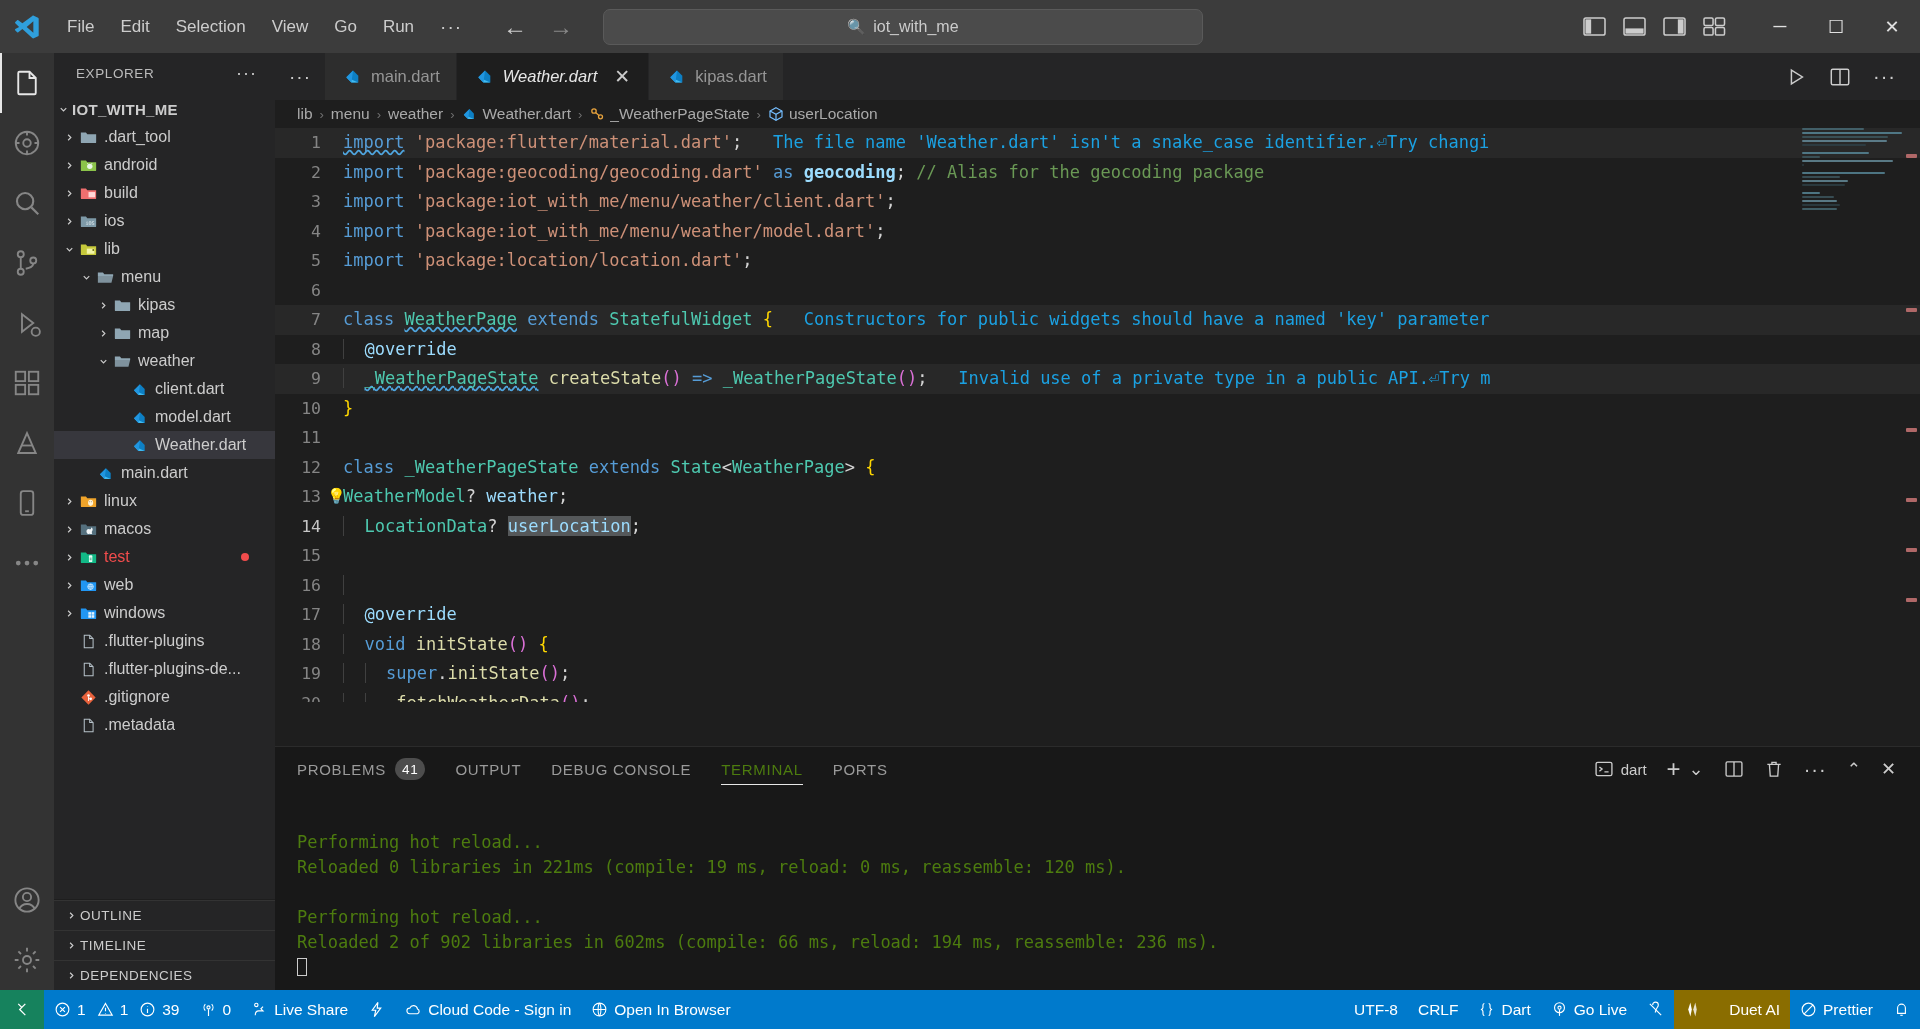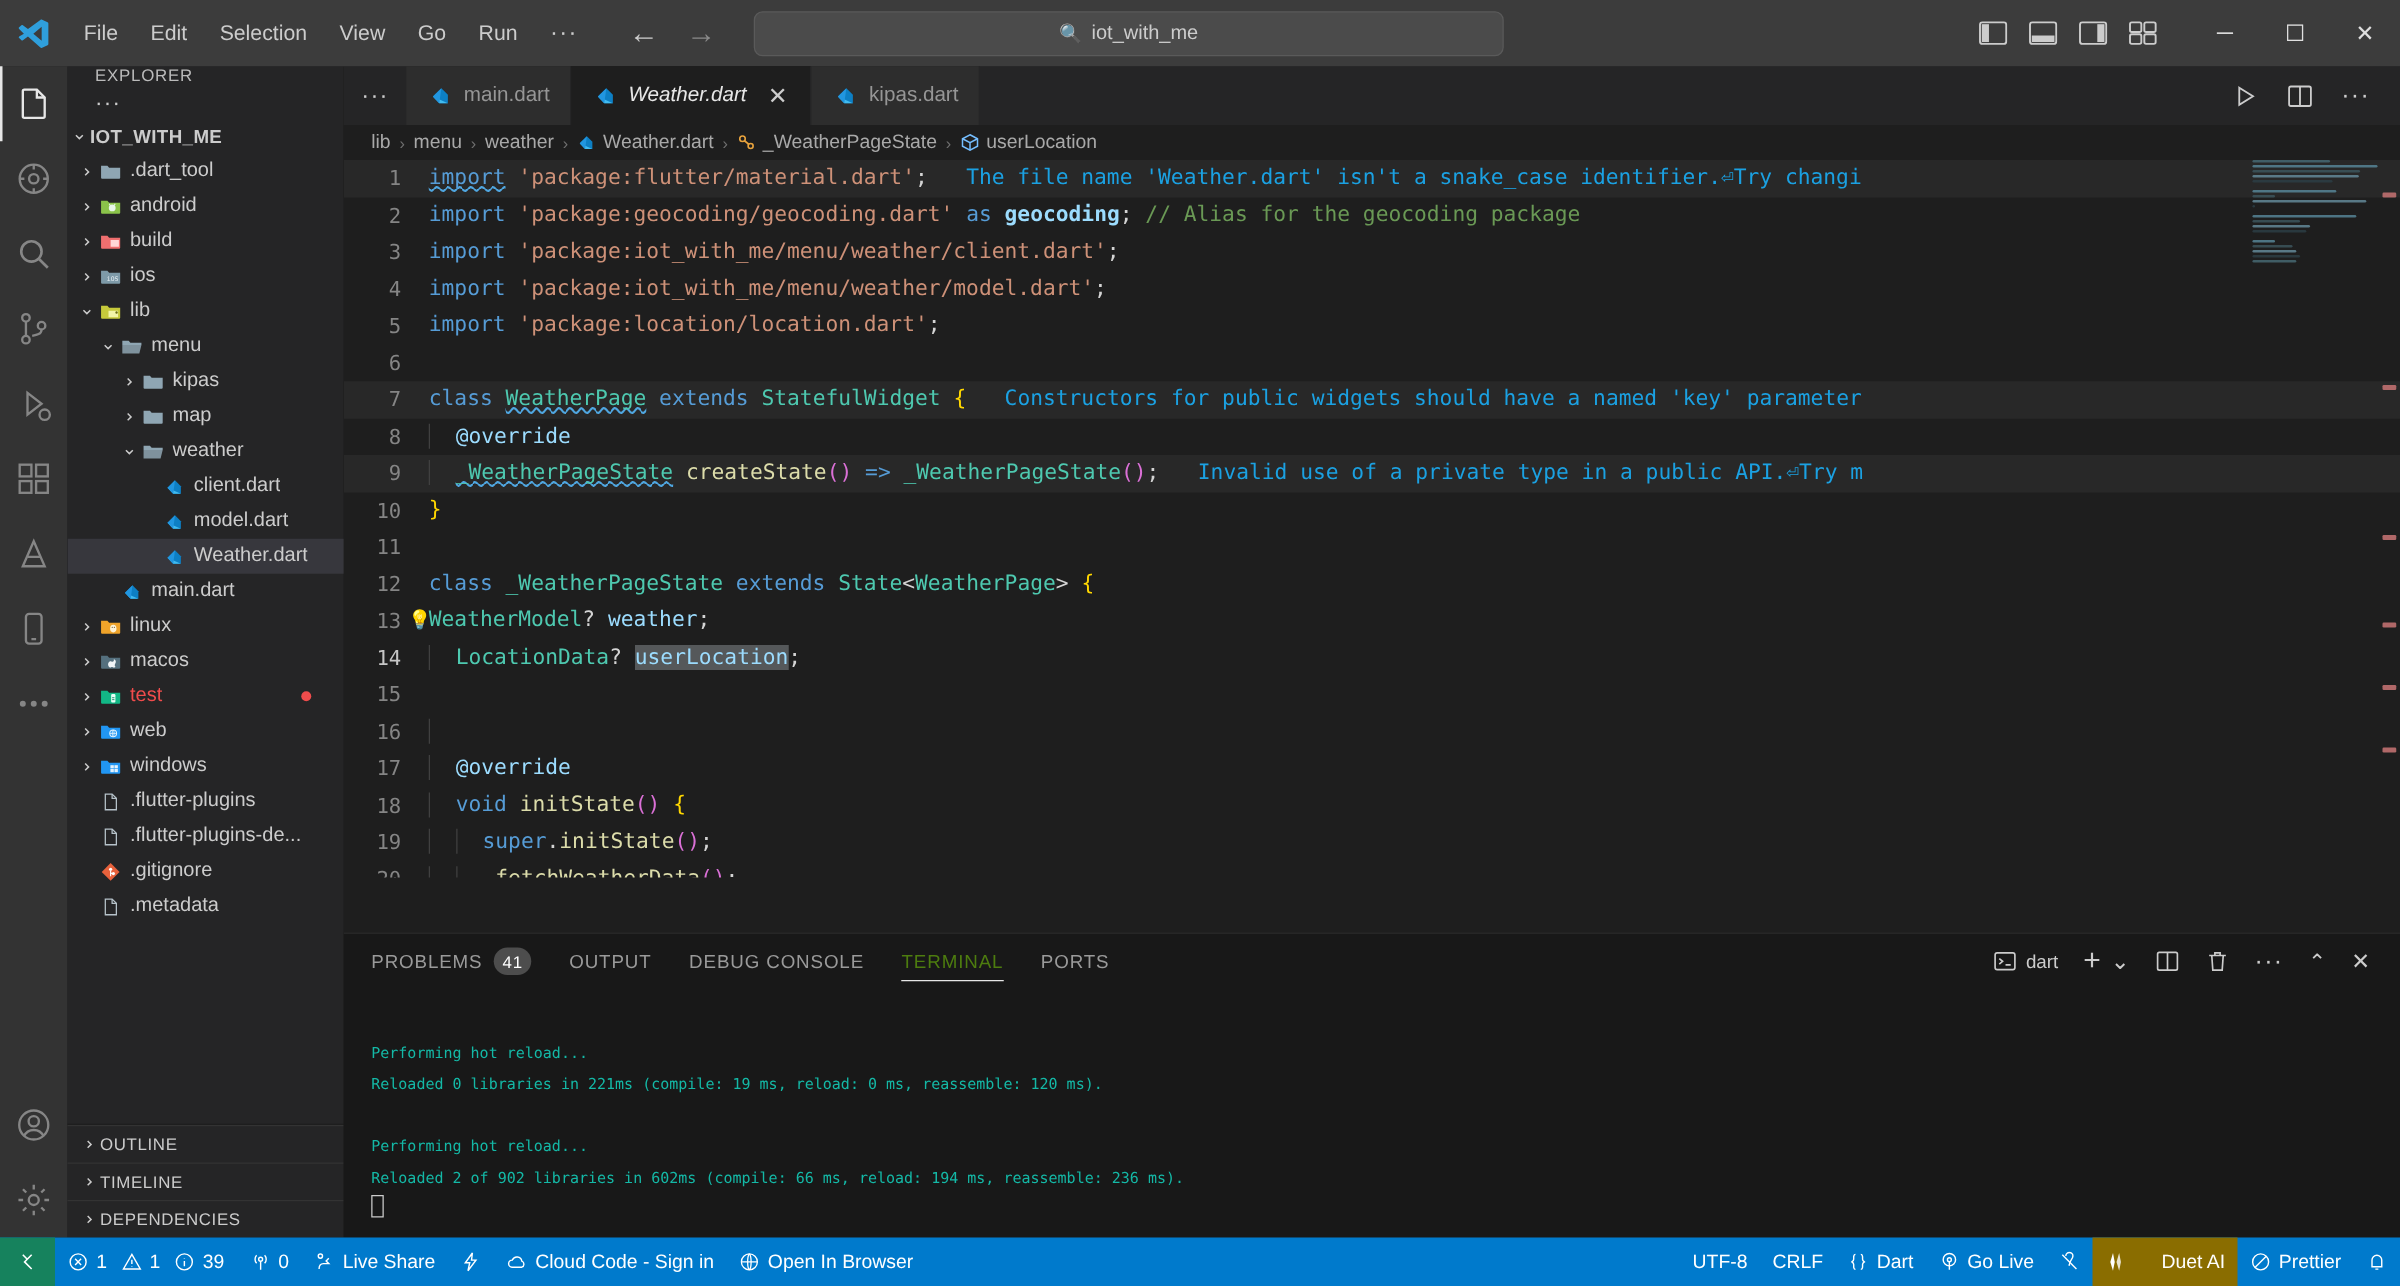--- a/index.html
+++ b/index.html
@@ -52,22 +52,22 @@
   .ab-item.active { color:#e7e7e7; }
   .ab-item.active::before {
     content:""; position:absolute; left:0; top:0; bottom:0; width:2px; background:#e7e7e7;
   }
   .ab-item svg { width:30px; height:30px; }
   .ab-spacer { flex:1 1 auto; }
 
   
   .sidebar { width:221px; background:#252526; flex:0 0 221px; display:flex; flex-direction:column; }
   .sb-header {
-    height:40px; display:flex; align-items:flex-start; justify-content:space-between;
-    padding:0 18px 0 22px; color:#bbbbbb; font-size:13.5px; letter-spacing:.6px;flex-direction:column;
+    height:40px; display:flex; align-items:center; justify-content:space-between;
+    padding:0 18px 0 22px; color:#bbbbbb; font-size:13.5px; letter-spacing:.6px;
   }
   .sb-header .dots { font-size:18px; color:#cccccc; letter-spacing:1px; }
   .sb-tree { flex:1 1 auto; overflow:hidden; padding-top:2px; }
   .row {
     height:28px; display:flex; align-items:center; color:#cccccc; font-size:16px;
     white-space:nowrap; position:relative;
   }
   .row.selected { background:#37373d; }
   .chev { width:18px; flex:0 0 18px; display:flex; align-items:center; justify-content:center; color:#cccccc; font-size:12px; }
   .chev svg { width:11px; height:11px; }
@@ -159,21 +159,21 @@
   .ptab.active::after { content:""; position:absolute; left:0; right:0; bottom:6px; height:1px; background:#e7e7e7; }
   .pbadge {
     background:#4d4d4d; color:#ffffff; border-radius:11px; min-width:26px; height:22px;
     display:inline-flex; align-items:center; justify-content:center; font-size:13.5px; padding:0 7px;
   }
   .panel-right { margin-left:auto; display:flex; align-items:center; gap:20px; padding-right:24px; color:#cccccc; }
   .panel-right svg { width:20px; height:20px; }
   .term-sel { display:flex; align-items:center; gap:7px; font-size:15px; color:#cccccc; }
   .term-body {
     flex:1 1 auto; padding:14px 0 0 22px; font-family:"DejaVu Sans Mono", monospace;
-    font-size:12px; line-height:25px; color:#14b8a6; white-space:pre; overflow:hidden;
+    font-size:17px; line-height:25px; color:#4d7c0f; white-space:pre; overflow:hidden;
   }
   .cursor-block { display:inline-block; width:10px; height:18px; border:1px solid #cccccc; vertical-align:-3px; }
 
   
   .statusbar {
     height:39px; flex:0 0 39px; background:#007acc; display:flex; align-items:center;
     color:#ffffff; font-size:15.5px;
   }
   .st-left { display:flex; align-items:center; height:100%; }
   .st-right { margin-left:auto; display:flex; align-items:center; height:100%; }

